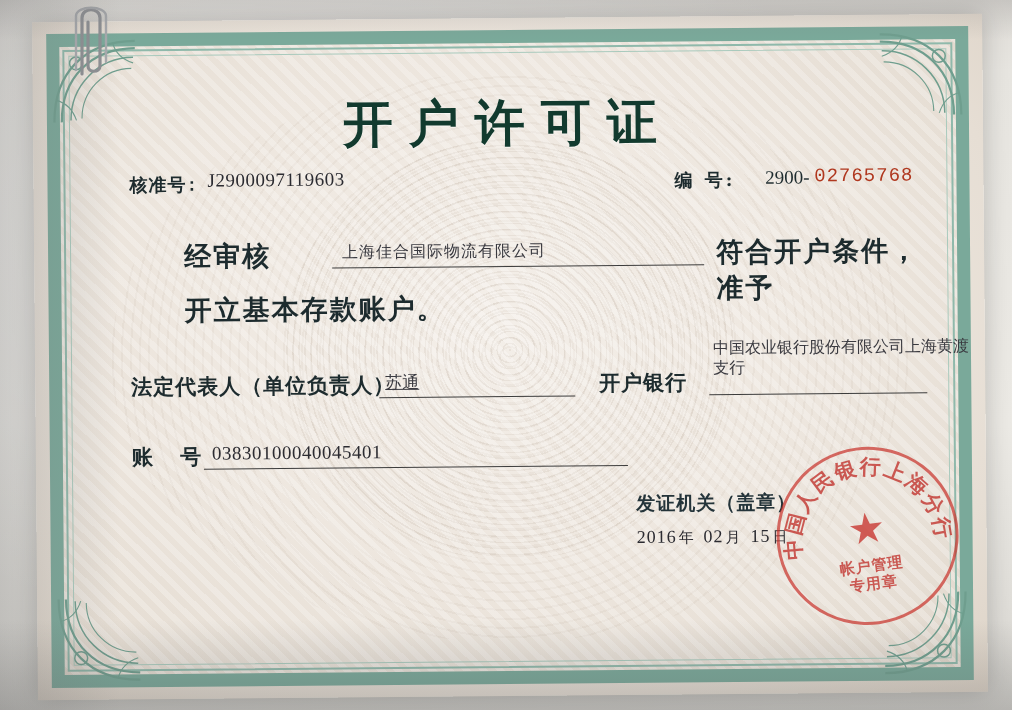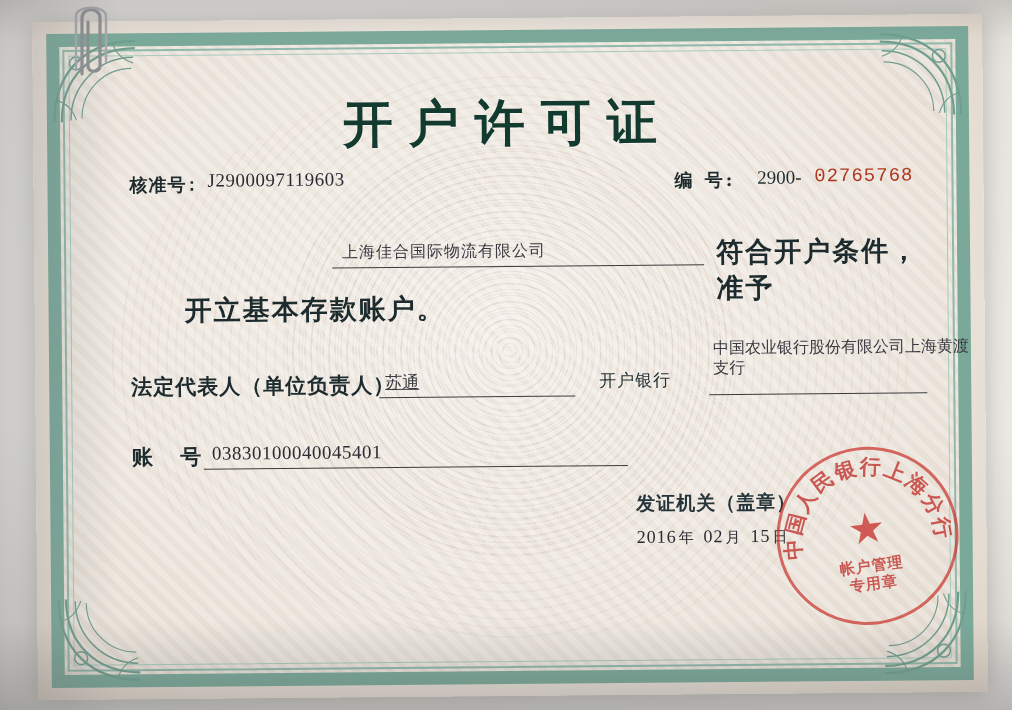--- a/index.html
+++ b/index.html
@@ -170,21 +170,21 @@
   .serial-label {
     position: absolute;
     right: 178px; top: 0;
     font-weight: bold;
     font-family: "DejaVu Serif", "Liberation Serif", serif;
     letter-spacing: 3px;
     font-size: 18px;
   }
   .serial-prefix {
     position: absolute;
-    right: 112px; top: -1px;
+    right: 104px; top: -1px;
     font-family: "Liberation Serif", serif;
     font-size: 19px;
   }
   .serial-number {
     position: absolute;
     right: 0px; top: -2px;
     font-family: "Liberation Mono", monospace;
     font-size: 19px;
     letter-spacing: 1px;
     color: #b0381f;
@@ -259,22 +259,22 @@
     left: 6px; bottom: 3px;
     font-family: "Liberation Sans", sans-serif;
     font-size: 17px;
     color: #3a3a40;
     text-decoration: underline;
   }
   .bank-label {
     position: absolute;
     left: 468px; top: 4px;
     font-family: "DejaVu Serif", "Liberation Serif", serif;
-    font-size: 17px;
-    font-weight: normal;
+    font-size: 21px;
+    font-weight: bold;
     letter-spacing: 1px;
   }
   .bank-blank {
     position: absolute;
     left: 578px; top: 2px;
     right: 0; height: 28px;
     border-bottom: 1.6px solid #3c3c3c;
   }
   .bank-value {
     position: absolute;
@@ -486,20 +486,21 @@
 
       <div class="row-codes">
         <span class="approval-label">核准号:</span>
         <span class="approval-value">J2900097119603</span>
         <span class="serial-label">编 号:</span>
         <span class="serial-prefix">2900-</span>
         <span class="serial-number">02765768</span>
       </div>
 
       <div class="body-line1">
+        <span class="b1-pre">经审核</span>
         <span class="b1-blank">
           <span class="b1-company">上海佳合国际物流有限公司</span>
         </span>
         <span class="b1-post">符合开户条件，准予</span>
       </div>
 
       <div class="body-line2">开立基本存款账户。</div>
 
       <div class="row-rep">
         <span class="rep-label">法定代表人（单位负责人）</span>

